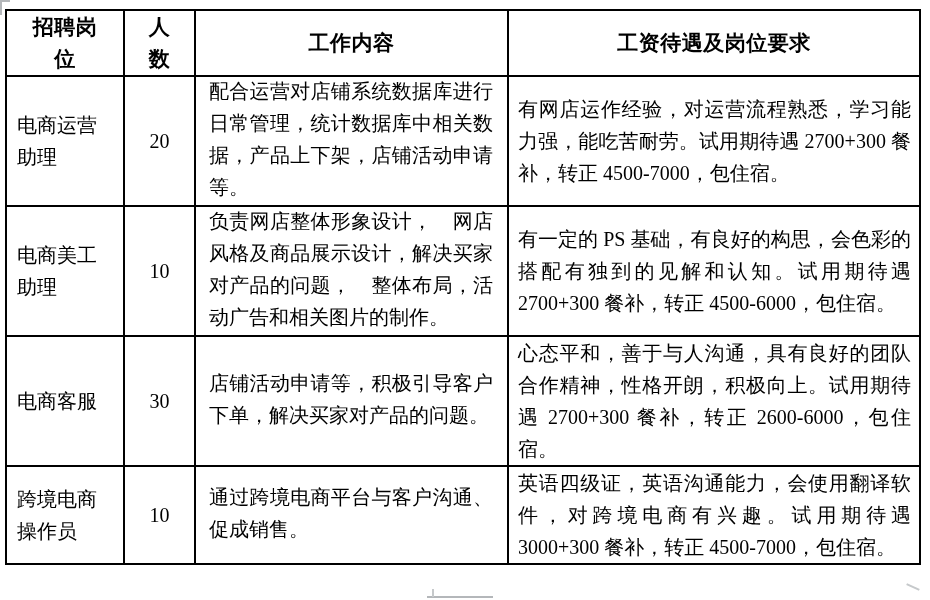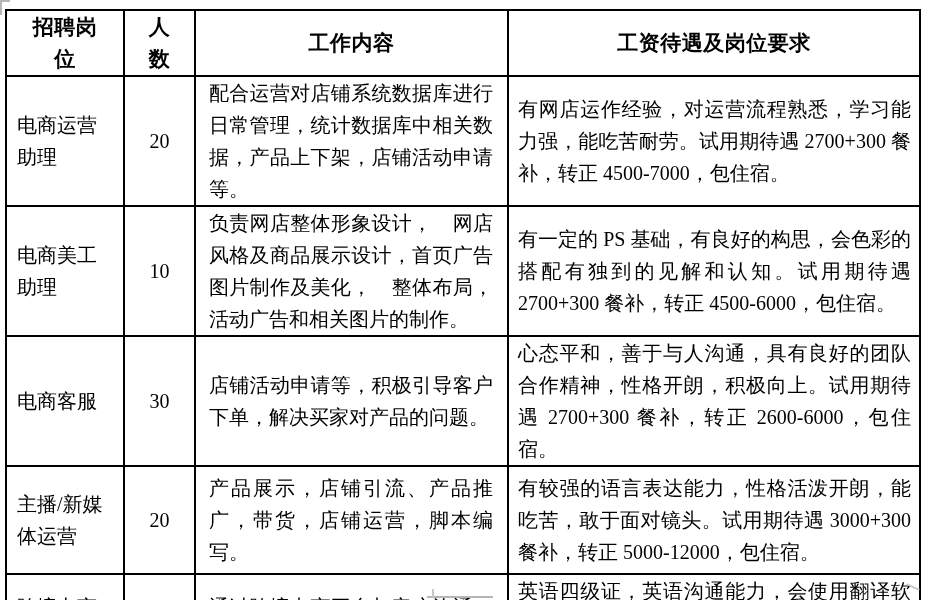--- a/index.html
+++ b/index.html
@@ -49,20 +49,21 @@
     padding: 0 12px 0 10px;
   }
   td.c-count {
     text-align: center;
     padding: 0 4px;
     margin-left: 20px;
   }
   td.c-duties {
     text-align: justify;
     padding: 0 14px 0 13px;
+    font-family: Liberation Mono, monospace;
   }
   td.c-req {
     text-align: justify;
     padding: 0 8px 0 9px;
     font-size: 19px;
     margin-top: 36px;
   }
   tr.r0 td { height: 96px; }
   tr.r1 td { height: 126px; }
   tr.r2 td { height: 104px; }
@@ -119,34 +120,28 @@
     <tbody>
       <tr class="r0">
         <td class="c-pos">电商运营助理</td>
         <td class="c-count">20</td>
         <td class="c-duties">配合运营对店铺系统数据库进行日常管理，统计数据库中相关数据，产品上下架，店铺活动申请等。</td>
         <td class="c-req">有网店运作经验，对运营流程熟悉，学习能力强，能吃苦耐劳。试用期待遇 2700+300 餐补，转正 4500-7000，包住宿。</td>
       </tr>
       <tr class="r1">
         <td class="c-pos">电商美工助理</td>
         <td class="c-count">10</td>
-        <td class="c-duties">负责网店整体形象设计，　网店风格及商品展示设计，首页广告图片制作及美化，　整体布局，活动广告和相关图片的制作。</td>
+        <td class="c-duties">负责网店整体形象设计，　网店风格及商品展示设计，解决买家对产品的问题，　整体布局，活动广告和相关图片的制作。</td>
         <td class="c-req">有一定的 PS 基础，有良好的构思，会色彩的搭配有独到的见解和认知。试用期待遇 2700+300 餐补，转正 4500-6000，包住宿。</td>
       </tr>
       <tr class="r2">
         <td class="c-pos">电商客服</td>
         <td class="c-count">30</td>
         <td class="c-duties">店铺活动申请等，积极引导客户下单，解决买家对产品的问题。</td>
         <td class="c-req">心态平和，善于与人沟通，具有良好的团队合作精神，性格开朗，积极向上。试用期待遇 2700+300 餐补，转正 2600-6000，包住宿。</td>
-      </tr>
-      <tr class="r3">
-        <td class="c-pos">主播/新媒体运营</td>
-        <td class="c-count">20</td>
-        <td class="c-duties">产品展示，店铺引流、产品推广，带货，店铺运营，脚本编写。</td>
-        <td class="c-req">有较强的语言表达能力，性格活泼开朗，能吃苦，敢于面对镜头。试用期待遇 3000+300 餐补，转正 5000-12000，包住宿。</td>
       </tr>
       <tr class="r4">
         <td class="c-pos">跨境电商操作员</td>
         <td class="c-count">10</td>
         <td class="c-duties">通过跨境电商平台与客户沟通、促成销售。</td>
         <td class="c-req">英语四级证，英语沟通能力，会使用翻译软件，对跨境电商有兴趣。试用期待遇 3000+300 餐补，转正 4500-7000，包住宿。</td>
       </tr>
     </tbody>
   </table>
 

